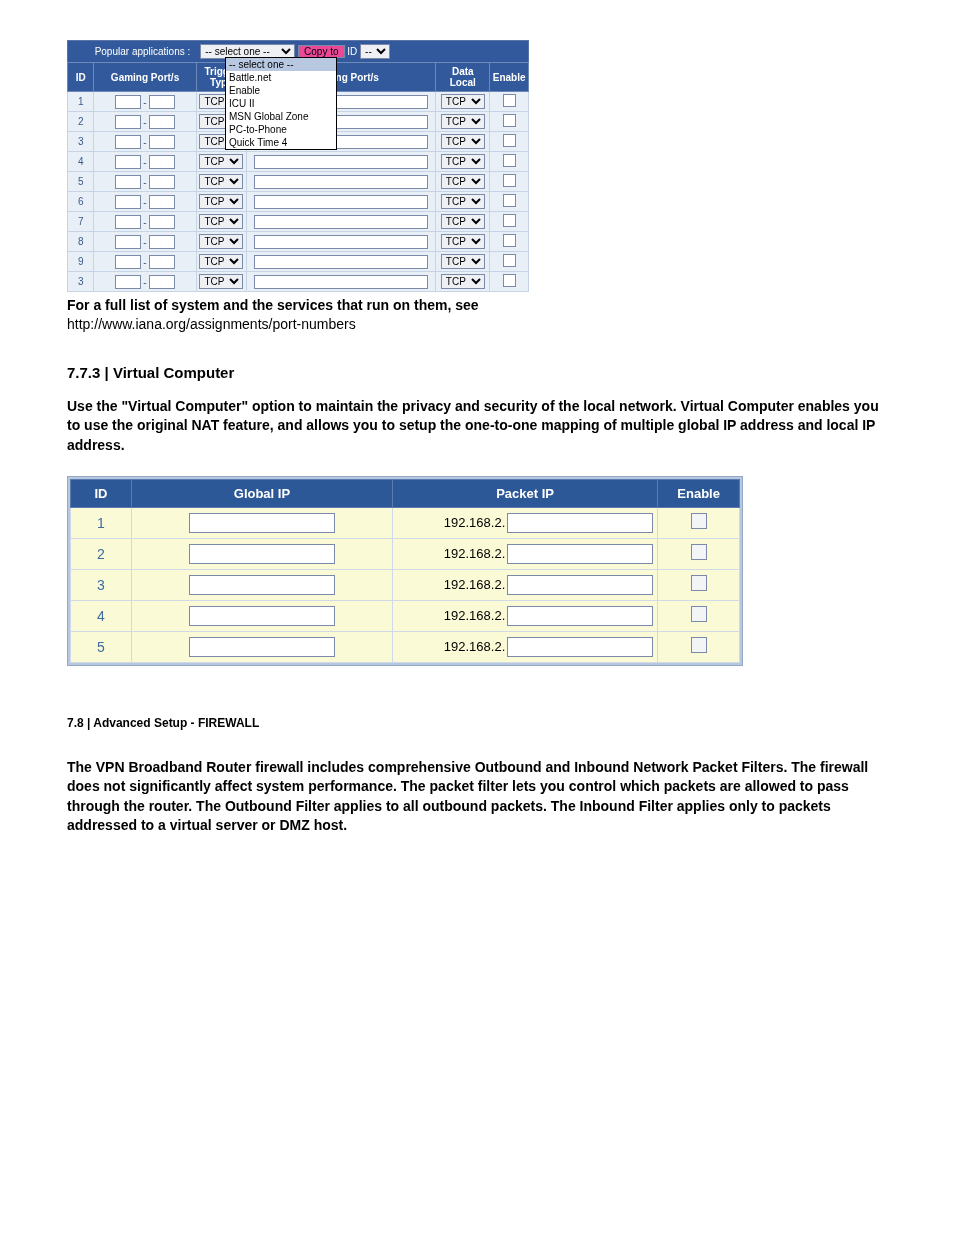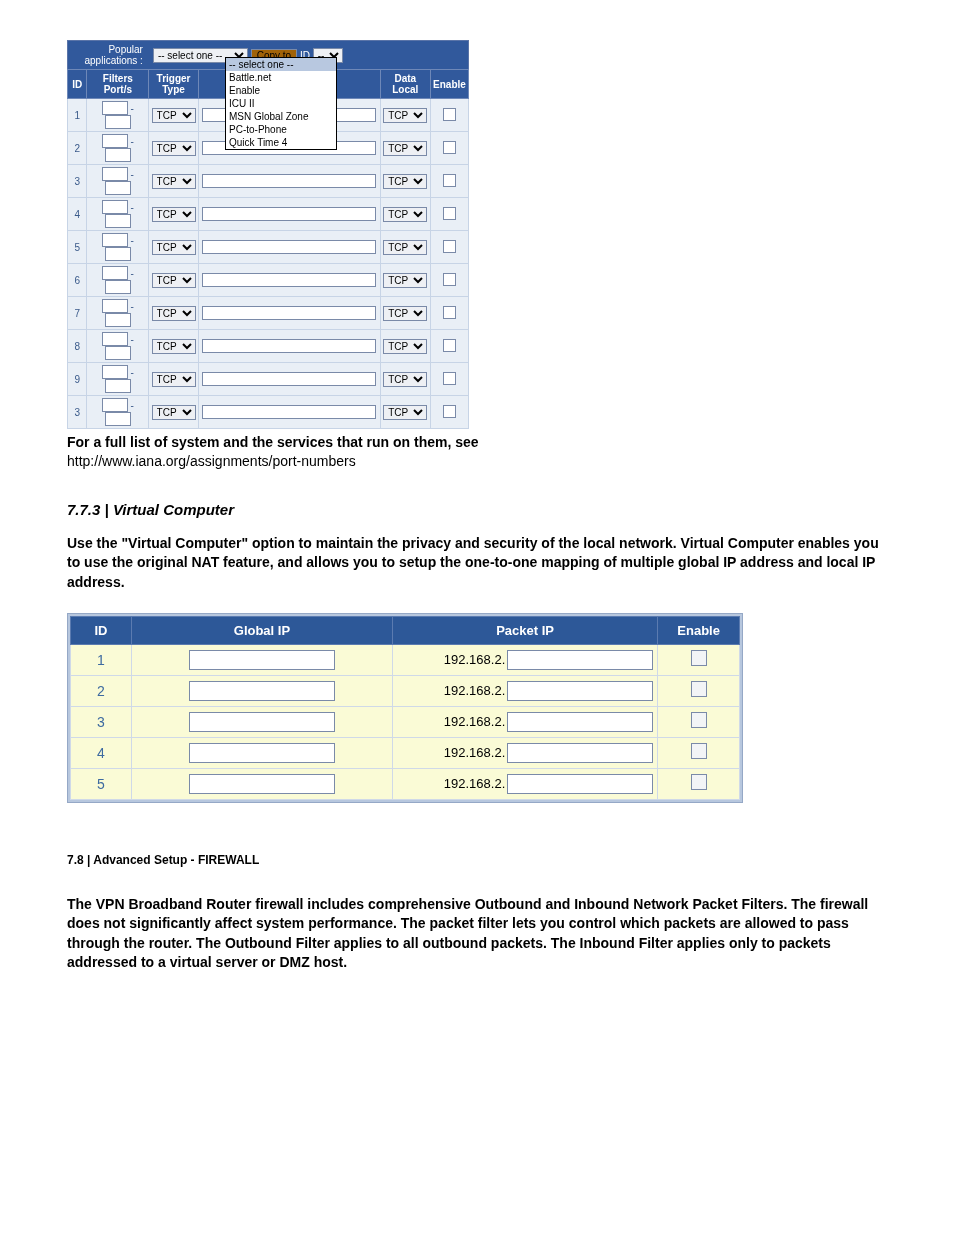--- a/index.html
+++ b/index.html
@@ -7,21 +7,21 @@
     font-size: 13px;
     background: #fff;
     margin: 0;
     padding: 40px 60px;
     color: #000;
   }
   .wrapper { width: 820px; margin: 0 auto; }
 
   
   .apps-table {
-    width: 402px;
+    width: 462px;
     border: 1px solid #5a74a8;
     border-collapse: collapse;
     font-size: 10px;
     font-family: Arial, sans-serif;
     margin-bottom: 4px;
     position: relative;
   }
   .apps-top {
     background: #31599c;
     color: #fff;
@@ -60,21 +60,21 @@
   }
   .chk-mini {
     width: 11px; height: 11px;
     border: 1px solid #7a8aa8;
     display: inline-block;
     background: #fff;
   }
   .btn-mini {
     font-size: 10px;
     border: 1px solid #7a8aa8;
-    background: #a16207;
+    background: #ec4899;
     padding: 0 5px;
   }
 
   
   .dropdown-open {
     position: absolute;
     left: 158px;
     top: 17px;
     width: 110px;
     background: #fff;
@@ -87,21 +87,20 @@
 
   .body-text {
     font-weight: bold;
     font-size: 14px;
     margin: 2px 0 28px 0;
     line-height: 1.35;
   }
   .body-text .url { font-weight: normal; }
 
   h3.section {
-    font-style: italic;
     font-weight: bold;
     font-size: 15px;
     margin: 30px 0 16px 0;
   }
   h3.plain {
     font-weight: bold;
     font-size: 12px;
     margin: 50px 0 28px 0;
   }
   p.para {
@@ -184,21 +183,21 @@
           </select>
           <button class="btn-mini">Copy to</button>
           <span style="color:#fff; font-size:10px;">ID</span>
           <select class="sel-mini" style="width:30px;">
             <option>--</option>
           </select>
         </td>
       </tr>
       <tr class="apps-head">
         <td style="width:18px;">ID</td>
-        <td style="width:90px;">Filters Port/s</td>
+        <td style="width:90px;">Gaming Port/s</td>
         <td style="width:46px;">Trigger Type</td>
         <td style="width:190px;">Incoming Port/s</td>
         <td style="width:52px;">Data Local</td>
         <td style="width:34px;">Enable</td>
       </tr>
       </tbody>
         <tbody id="apps-rows">
           <tr class="apps-row">
             <td>1</td>
             <td><input type="text" style=""> - <input type="text" style=""></td>

